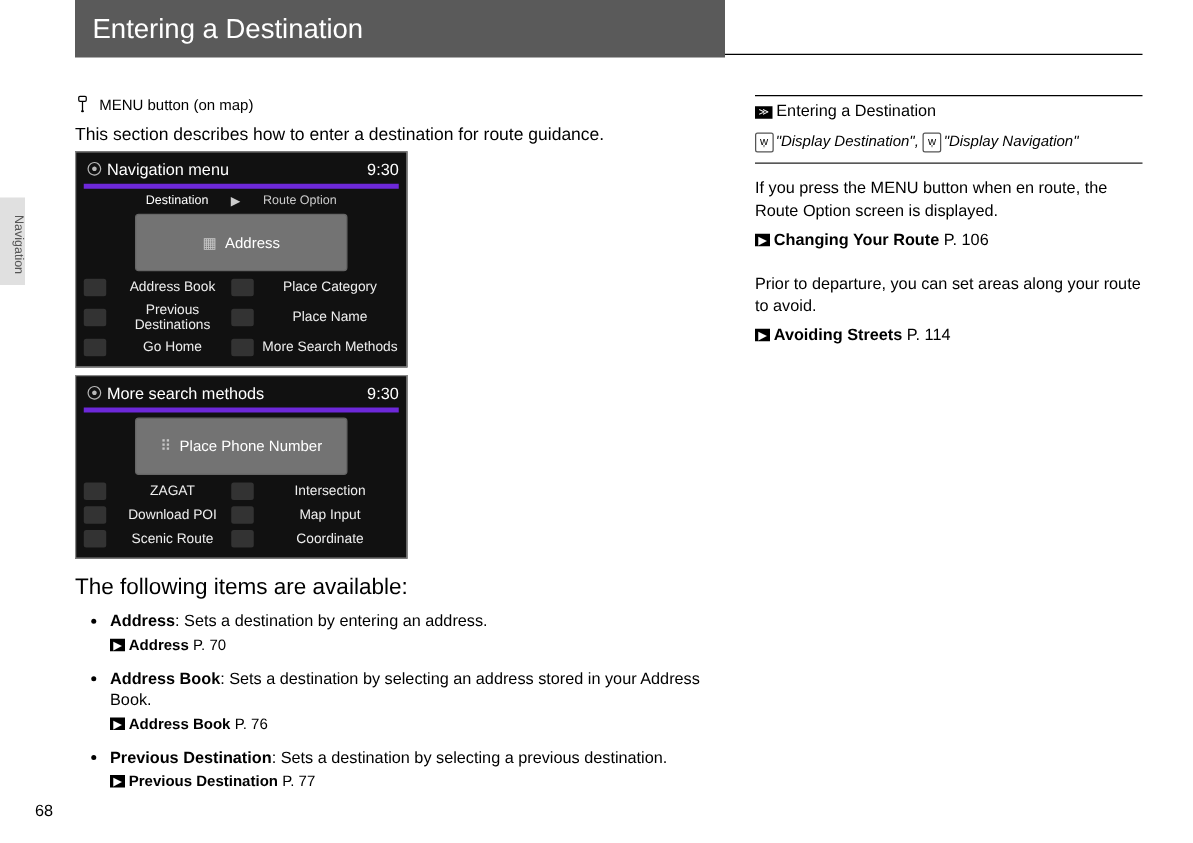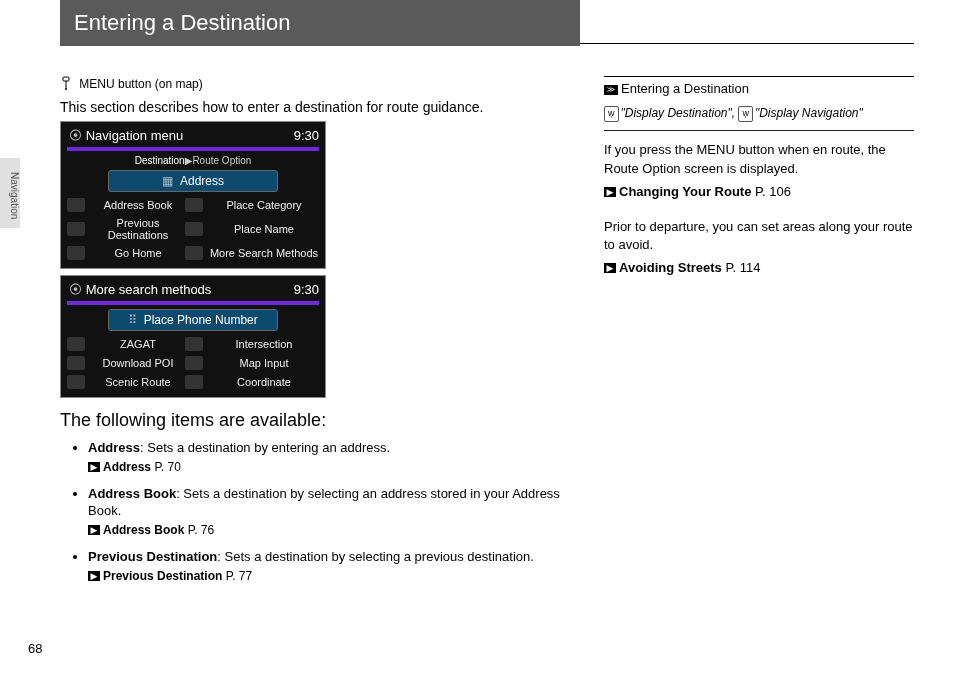--- a/index.html
+++ b/index.html
@@ -73,31 +73,31 @@
     margin-bottom: 6px;
   }
   .screen-title {
     display: flex; justify-content: space-between;
     font-size: 13px;
     padding: 2px 0 4px 2px;
     border-bottom: 4px solid #6d28d9;
     margin-bottom: 4px;
   }
   .screen .tabs {
-    display: flex; justify-content: center; 
+    display: flex; justify-content: center; gap: 18px;
     font-size: 10px; color: #ccc; margin-bottom: 4px;
   }
   .screen .tabs span:first-child { color: #fff; }
   .screen .main-btn {
-    background: #0c4a6e;
+    background: #737373;
     border: 1px solid #666; border-radius: 3px;
     text-align: center;
     margin: 0 auto 6px auto;
     width: 170px;
-    padding: 3px 0;
+    padding: 15px 0;
     font-size: 12px;
   }
   .grid { display: grid; grid-template-columns: 24px 90px 22px 1fr; row-gap: 5px; column-gap: 2px; align-items: center; }
   .grid .ico { width: 18px; height: 14px; background: #333; border-radius: 2px; }
   .grid .lbl { font-size: 11px; color: #eee; line-height: 1.1; text-align: center; }
 
   
   .avail { margin-top: 6px; font-size: 18px; }
   ul.items { list-style: disc; margin: 8px 0 0 28px; }
   ul.items li { margin-bottom: 10px; line-height: 1.35; font-size: 13px; }

